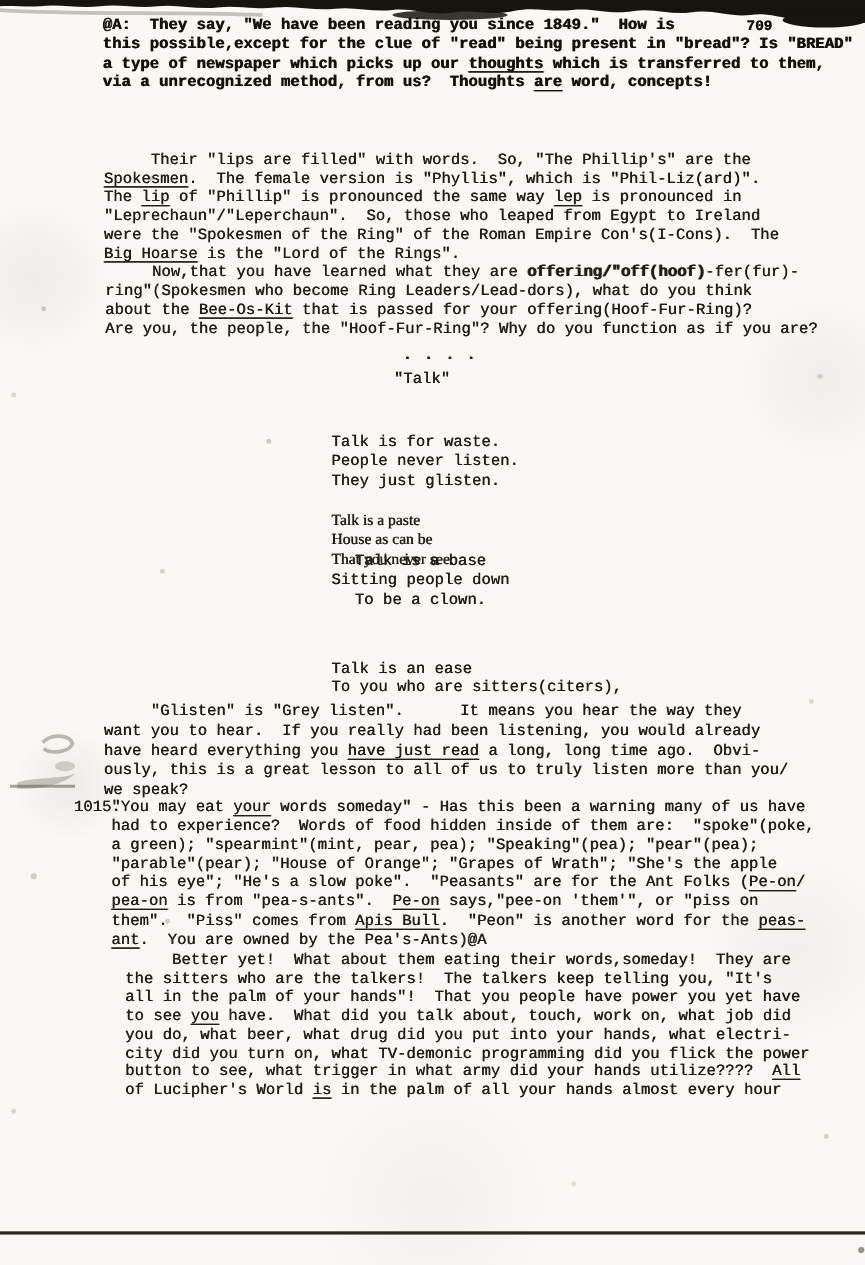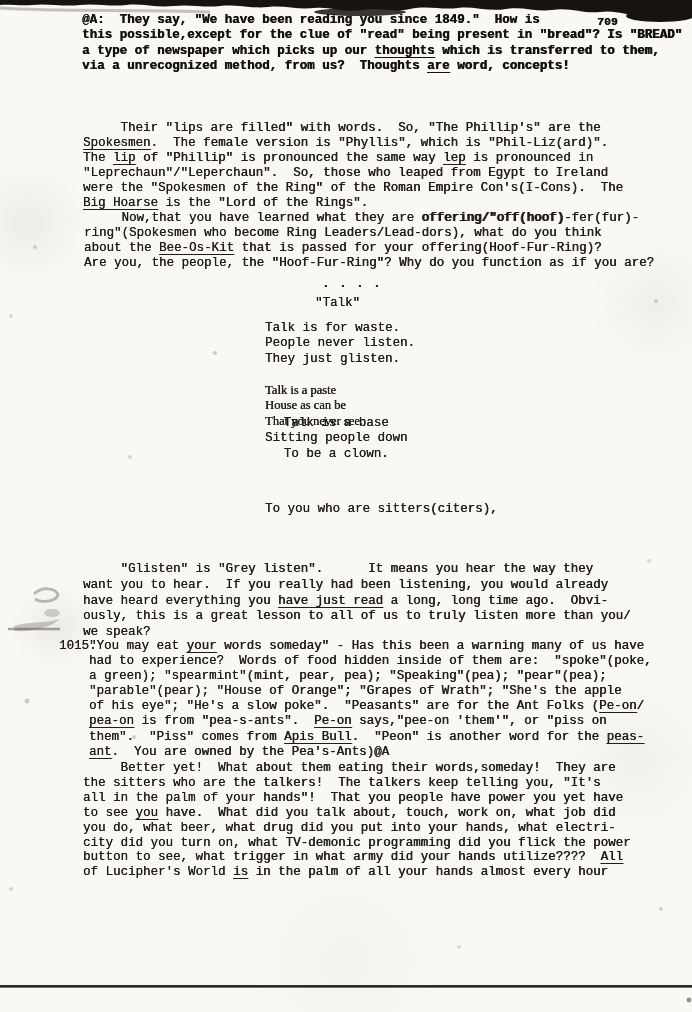--- a/index.html
+++ b/index.html
@@ -25,26 +25,26 @@
 
   .torn   { position:absolute; left:0; top:0; }
   .pageno { position:absolute; left:597px; top:15px; font-size:11.5px; font-weight:bold;
             color:#15120e; text-shadow:0.4px 0 0 currentColor; }
   .annot  { left:82px; top:13px; font-weight:bold; line-height:15.3px; color:#15120e;
             text-shadow:0.55px 0 0 currentColor; }
   .para1  { left:83px; top:121px; }
   .para2  { left:84px; top:211px; }
   .dots   { left:322px; top:277px; font-weight:bold; letter-spacing:1px; }
   .ptitle { left:315px; top:296px; }
-  .stanza { left:265px; line-height:15.4px; }
+  .stanza { left:265px; line-height:15.4px;margin-top:26px; }
   .st1 { top:321px; } .st2 { top:383px;font-family:Liberation Serif, serif; } .st3 { top:416px;text-align:center; } .st4 { top:502px; }
   .glisten   { left:83px; top:562px; line-height:15.8px; }
   .itemno    { left:47px; top:639px; line-height:15.1px;margin-left:12px; }
   .para1015  { left:89px; top:639px; line-height:15.1px; }
-  .parafinal { left:83px; top:761px; line-height:14.9px; }
+  .parafinal { left:100px; top:761px; line-height:14.9px; }
 
   .smudge { position:absolute; left:8px; top:580px; }
   .botline { position:absolute; left:0; top:985px; width:692px; height:3px;
              background:linear-gradient(to bottom, #45413b 0%, #1f1c18 55%, rgba(60,56,50,.4) 100%); }
   .specks { position:absolute; left:0; top:0; width:2px; height:2px; border-radius:50%;
             background:transparent; pointer-events:none;
             box-shadow:
               120px 142px 0 1px rgba(70,66,60,.25),
               34px 246px 0 1px rgba(70,66,60,.22),
               10px 315px 0 1px rgba(70,66,60,.18),
@@ -80,21 +80,21 @@
 
   <div class="block para2"><div><span>     Now,that you have learned what they are </span><span class="ov">offering/"off(hoof)</span><span>-fer(fur)-</span></div><div><span>ring"(Spokesmen who become Ring Leaders/Lead-dors), what do you think</span></div><div><span>about the </span><span class="u">Bee-Os-Kit</span><span> that is passed for your offering(Hoof-Fur-Ring)?</span></div><div><span>Are you, the people, the "Hoof-Fur-Ring"? Why do you function as if you are?</span></div></div>
 
   <div class="block dots">. . . .</div>
 
   <div class="block ptitle">"Talk"</div>
 
   <div class="block stanza st1"><div><span>Talk is for waste.</span></div><div><span>People never listen.</span></div><div><span>They just glisten.</span></div></div>
   <div class="block stanza st2"><div><span>Talk is a paste</span></div><div><span>House as can be</span></div><div><span>That you never see.</span></div></div>
   <div class="block stanza st3"><div><span>Talk is a base</span></div><div><span>Sitting people down</span></div><div><span>To be a clown.</span></div></div>
-  <div class="block stanza st4"><div><span>To you who are sitters(citers),</span></div></div>
+  <div class="block stanza st4"><div><span>Talk is an ease</span></div><div><span>To you who are sitters(citers),</span></div></div>
 
   <div class="block glisten"><div><span>     "Glisten" is "Grey listen".      It means you hear the way they</span></div><div><span>want you to hear.  If you really had been listening, you would already</span></div><div><span>have heard everything you </span><span class="u">have just read</span><span> a long, long time ago.  Obvi-</span></div><div><span>ously, this is a great lesson to all of us to truly listen more than you/</span></div><div><span>we speak?</span></div></div>
 
   <div class="block itemno">1015.</div>
   <div class="block para1015"><div><span>"You may eat </span><span class="u">your</span><span> words someday" - Has this been a warning many of us have</span></div><div><span>had to experience?  Words of food hidden inside of them are:  "spoke"(poke,</span></div><div><span>a green); "spearmint"(mint, pear, pea); "Speaking"(pea); "pear"(pea);</span></div><div><span>"parable"(pear); "House of Orange"; "Grapes of Wrath"; "She's the apple</span></div><div><span>of his eye"; "He's a slow poke".  "Peasants" are for the Ant Folks (</span><span class="u">Pe-on</span><span>/</span></div><div><span class="u">pea-on</span><span> is from "pea-s-ants".  </span><span class="u">Pe-on</span><span> says,"pee-on 'them'", or "piss on</span></div><div><span>them".  "Piss" comes from </span><span class="u">Apis Bull</span><span>.  "Peon" is another word for the </span><span class="u">peas-</span></div><div><span class="u">ant</span><span>.  You are owned by the Pea's-Ants)@A</span></div></div>
 
   <div class="block parafinal"><div><span>     Better yet!  What about them eating their words,someday!  They are</span></div><div><span>the sitters who are the talkers!  The talkers keep telling you, "It's</span></div><div><span>all in the palm of your hands"!  That you people have power you yet have</span></div><div><span>to see </span><span class="u">you</span><span> have.  What did you talk about, touch, work on, what job did</span></div><div><span>you do, what beer, what drug did you put into your hands, what electri-</span></div><div><span>city did you turn on, what TV-demonic programming did you flick the power</span></div><div><span>button to see, what trigger in what army did your hands utilize????  </span><span class="u">All</span></div><div><span>of Lucipher's World </span><span class="u">is</span><span> in the palm of all your hands almost every hour</span></div></div>
 
   <svg class="smudge" width="96" height="72" viewBox="0 0 96 72">
     <path d="M26,14 C34,6 48,8 50,15 C48,21 34,24 27,19" stroke="rgba(110,105,98,.45)" fill="none" stroke-width="3"></path>

